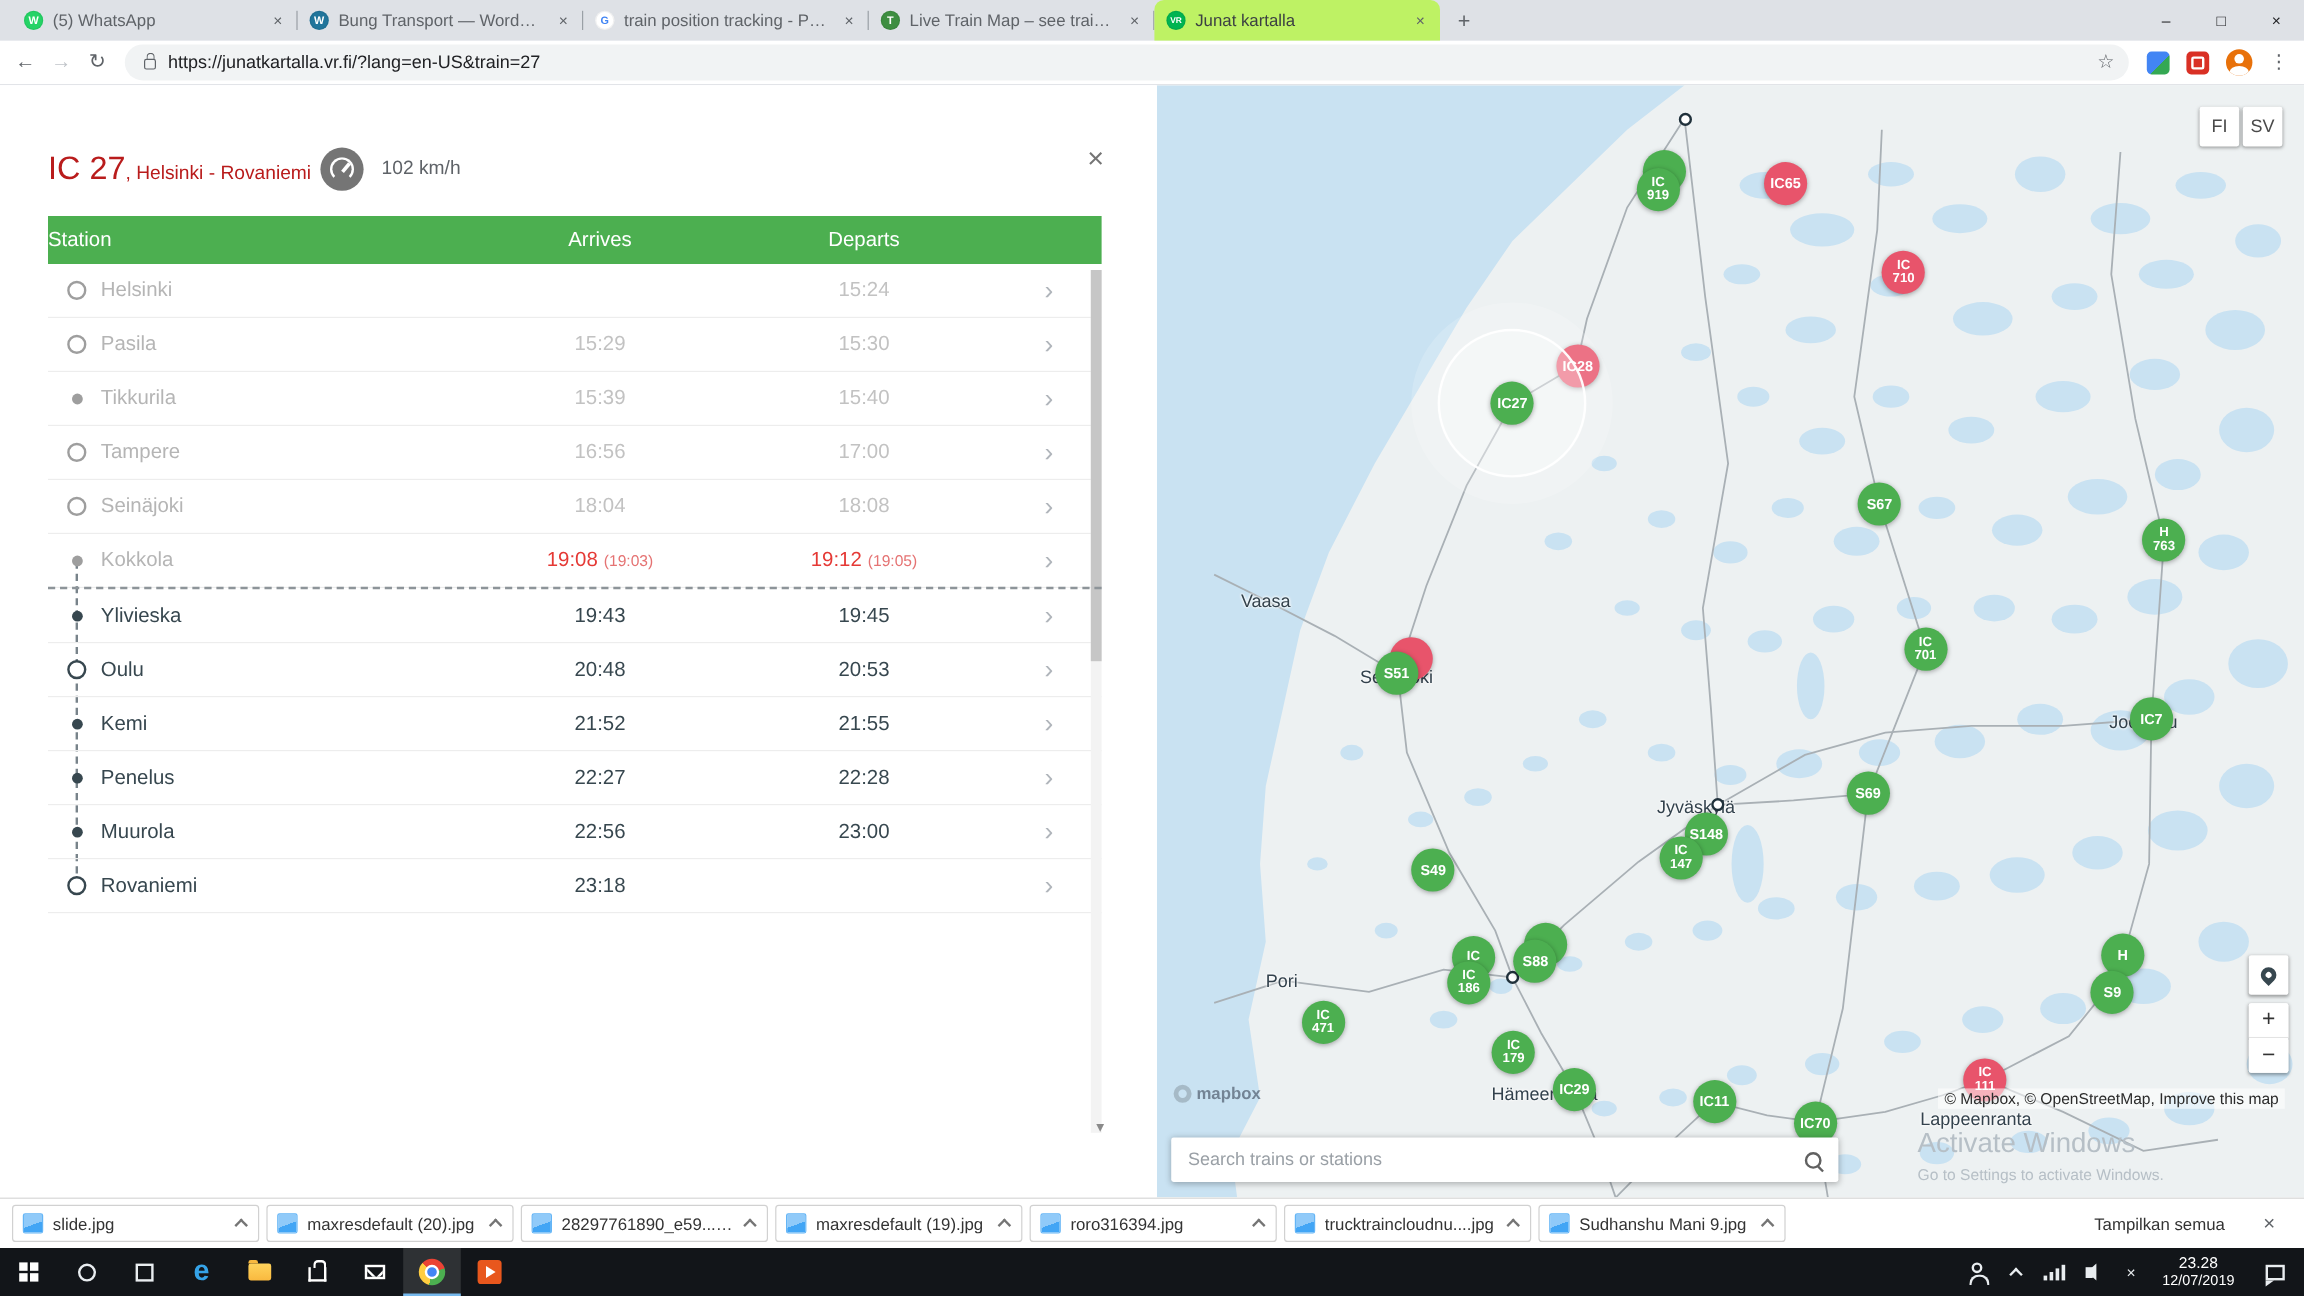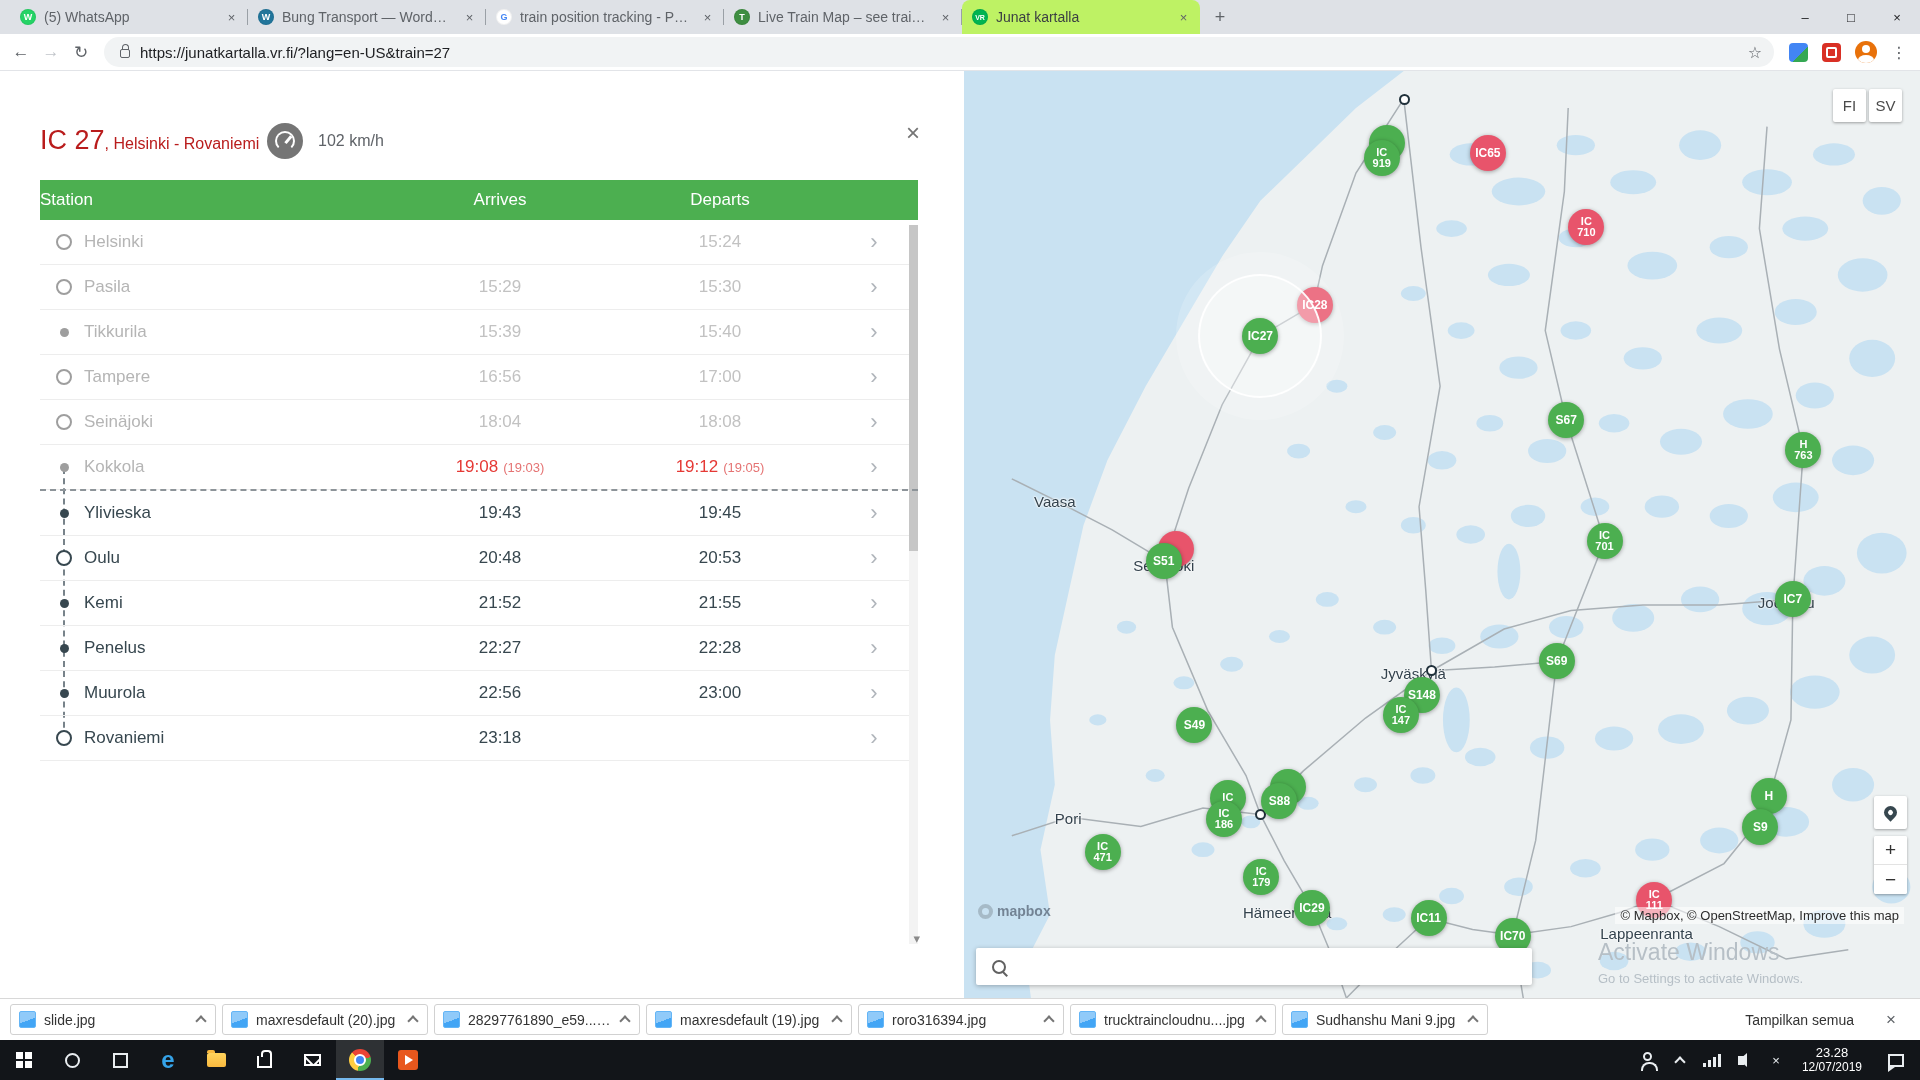--- a/index.html
+++ b/index.html
@@ -687,20 +687,21 @@
         <button>−</button>
       </div>
 
       <div class="mblogo">
           <span class="mbm"></span>
           <span>mapbox</span>
         </div>
       <div class="attr">© Mapbox, © OpenStreetMap, Improve this map</div>
 
       <div class="search-bar">
+        <input placeholder="Search trains or stations" style="">
         <span class="mag"></span>
       </div>
 
       <div class="wm">
         <div class="wm1">Activate Windows</div>
         <div class="wm2">Go to Settings to activate Windows.</div>
       </div>
     </section>
   </div>
 

